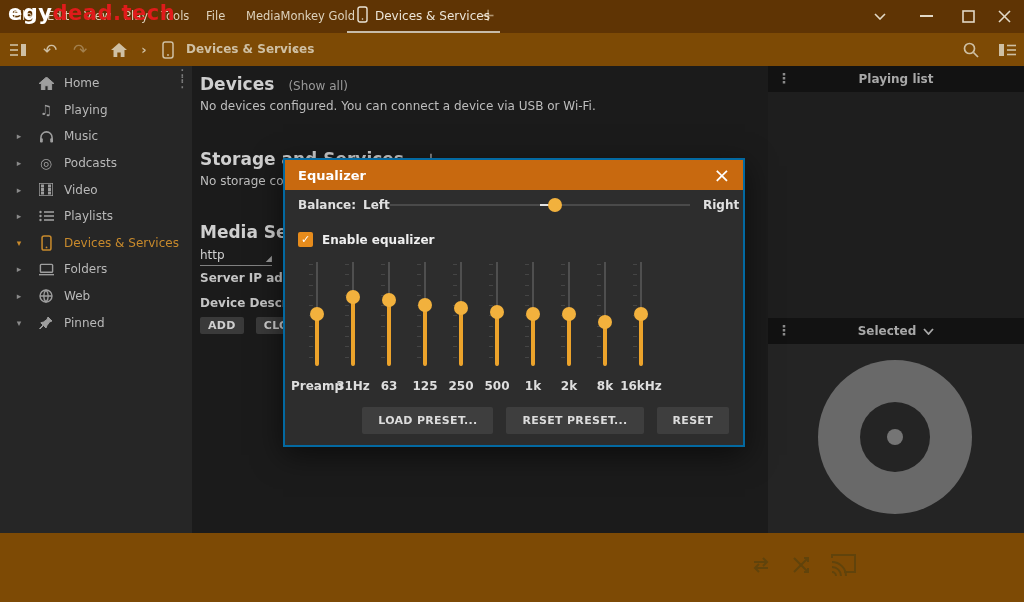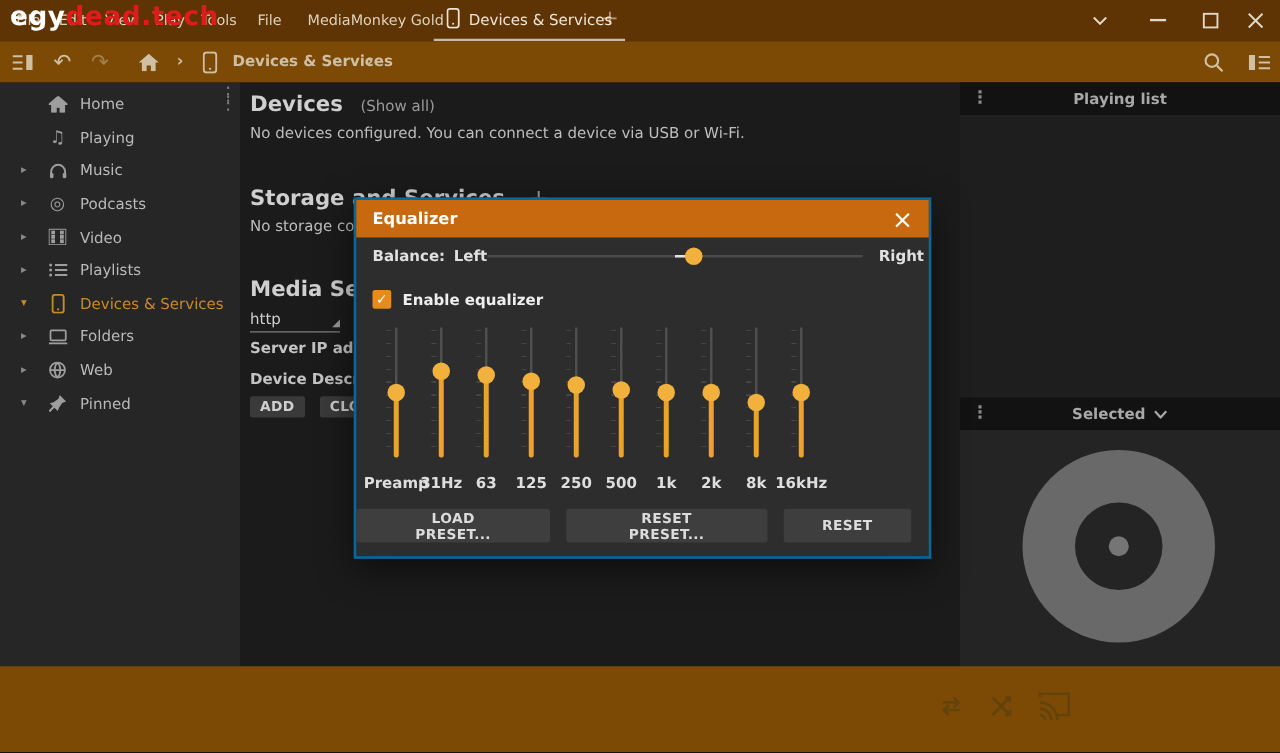--- a/index.html
+++ b/index.html
@@ -86,21 +86,21 @@
   .eq-sliders{position:absolute;left:14px;top:102px;width:434px;display:flex;justify-content:flex-start}
   .band{display:flex;flex-direction:column;align-items:center;width:36px}
   .track{position:relative;width:2px;height:104px;background:#4f4f4f}
   .track::before{content:"";position:absolute;left:-7px;top:2px;bottom:2px;width:4px;
        background:repeating-linear-gradient(to bottom,#454545 0 1px,transparent 1px 10.3px)}
   .fill{position:absolute;left:-1px;width:4px;bottom:0;background:#eca32b;border-radius:2px}
   .knob{position:absolute;left:-6px;width:14px;height:14px;border-radius:50%;background:#f2b13d}
   .band-label{margin-top:13px;font-size:12px;font-weight:bold;color:#dedede;white-space:nowrap}
   .dlg-buttons{position:absolute;right:14px;top:247px;display:flex;gap:13px}
   .dlg-btn{height:27px;background:#3e3e3e;color:#dcdcdc;font-size:11px;font-weight:bold;border:none;
-           border-radius:2px;padding:0 31px;letter-spacing:.3px;font-family:inherit}
+           border-radius:2px;padding:0 16px;letter-spacing:.3px;font-family:inherit}
 </style>
 </head>
 <body>
 
 <div class="app">
 
   <div class="titlebar">
     <span class="menu-item" style="left:13px">File</span>
     <span class="menu-item" style="left:47px">Edit</span>
     <span class="menu-item" style="left:84px">View</span>

